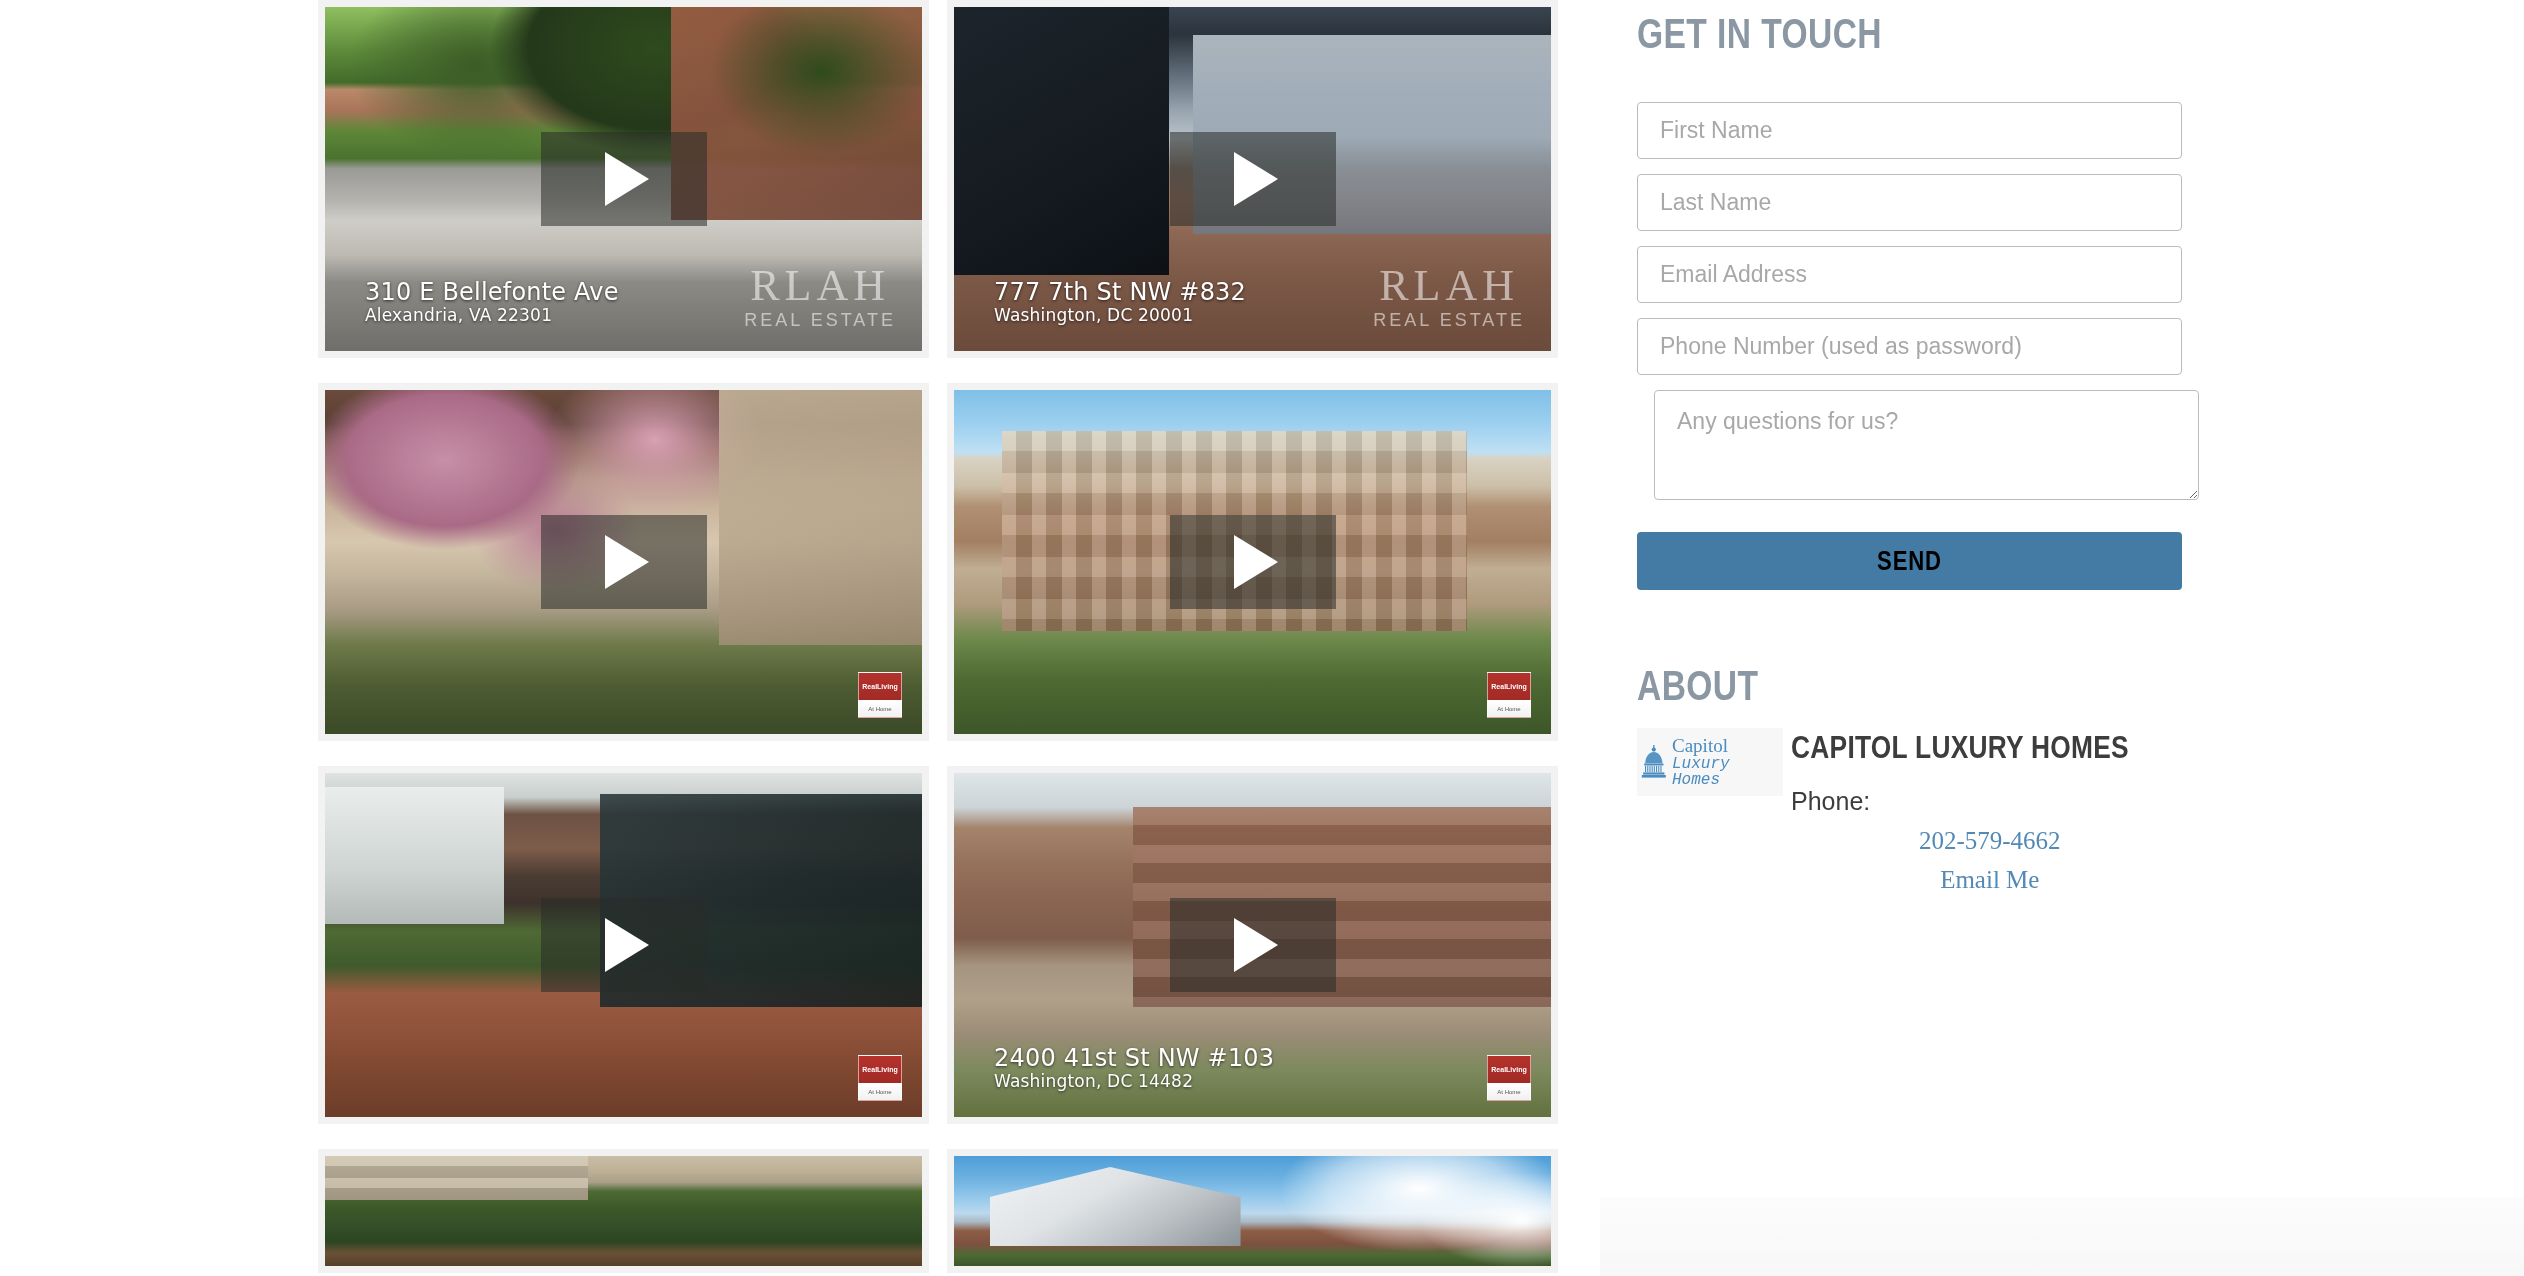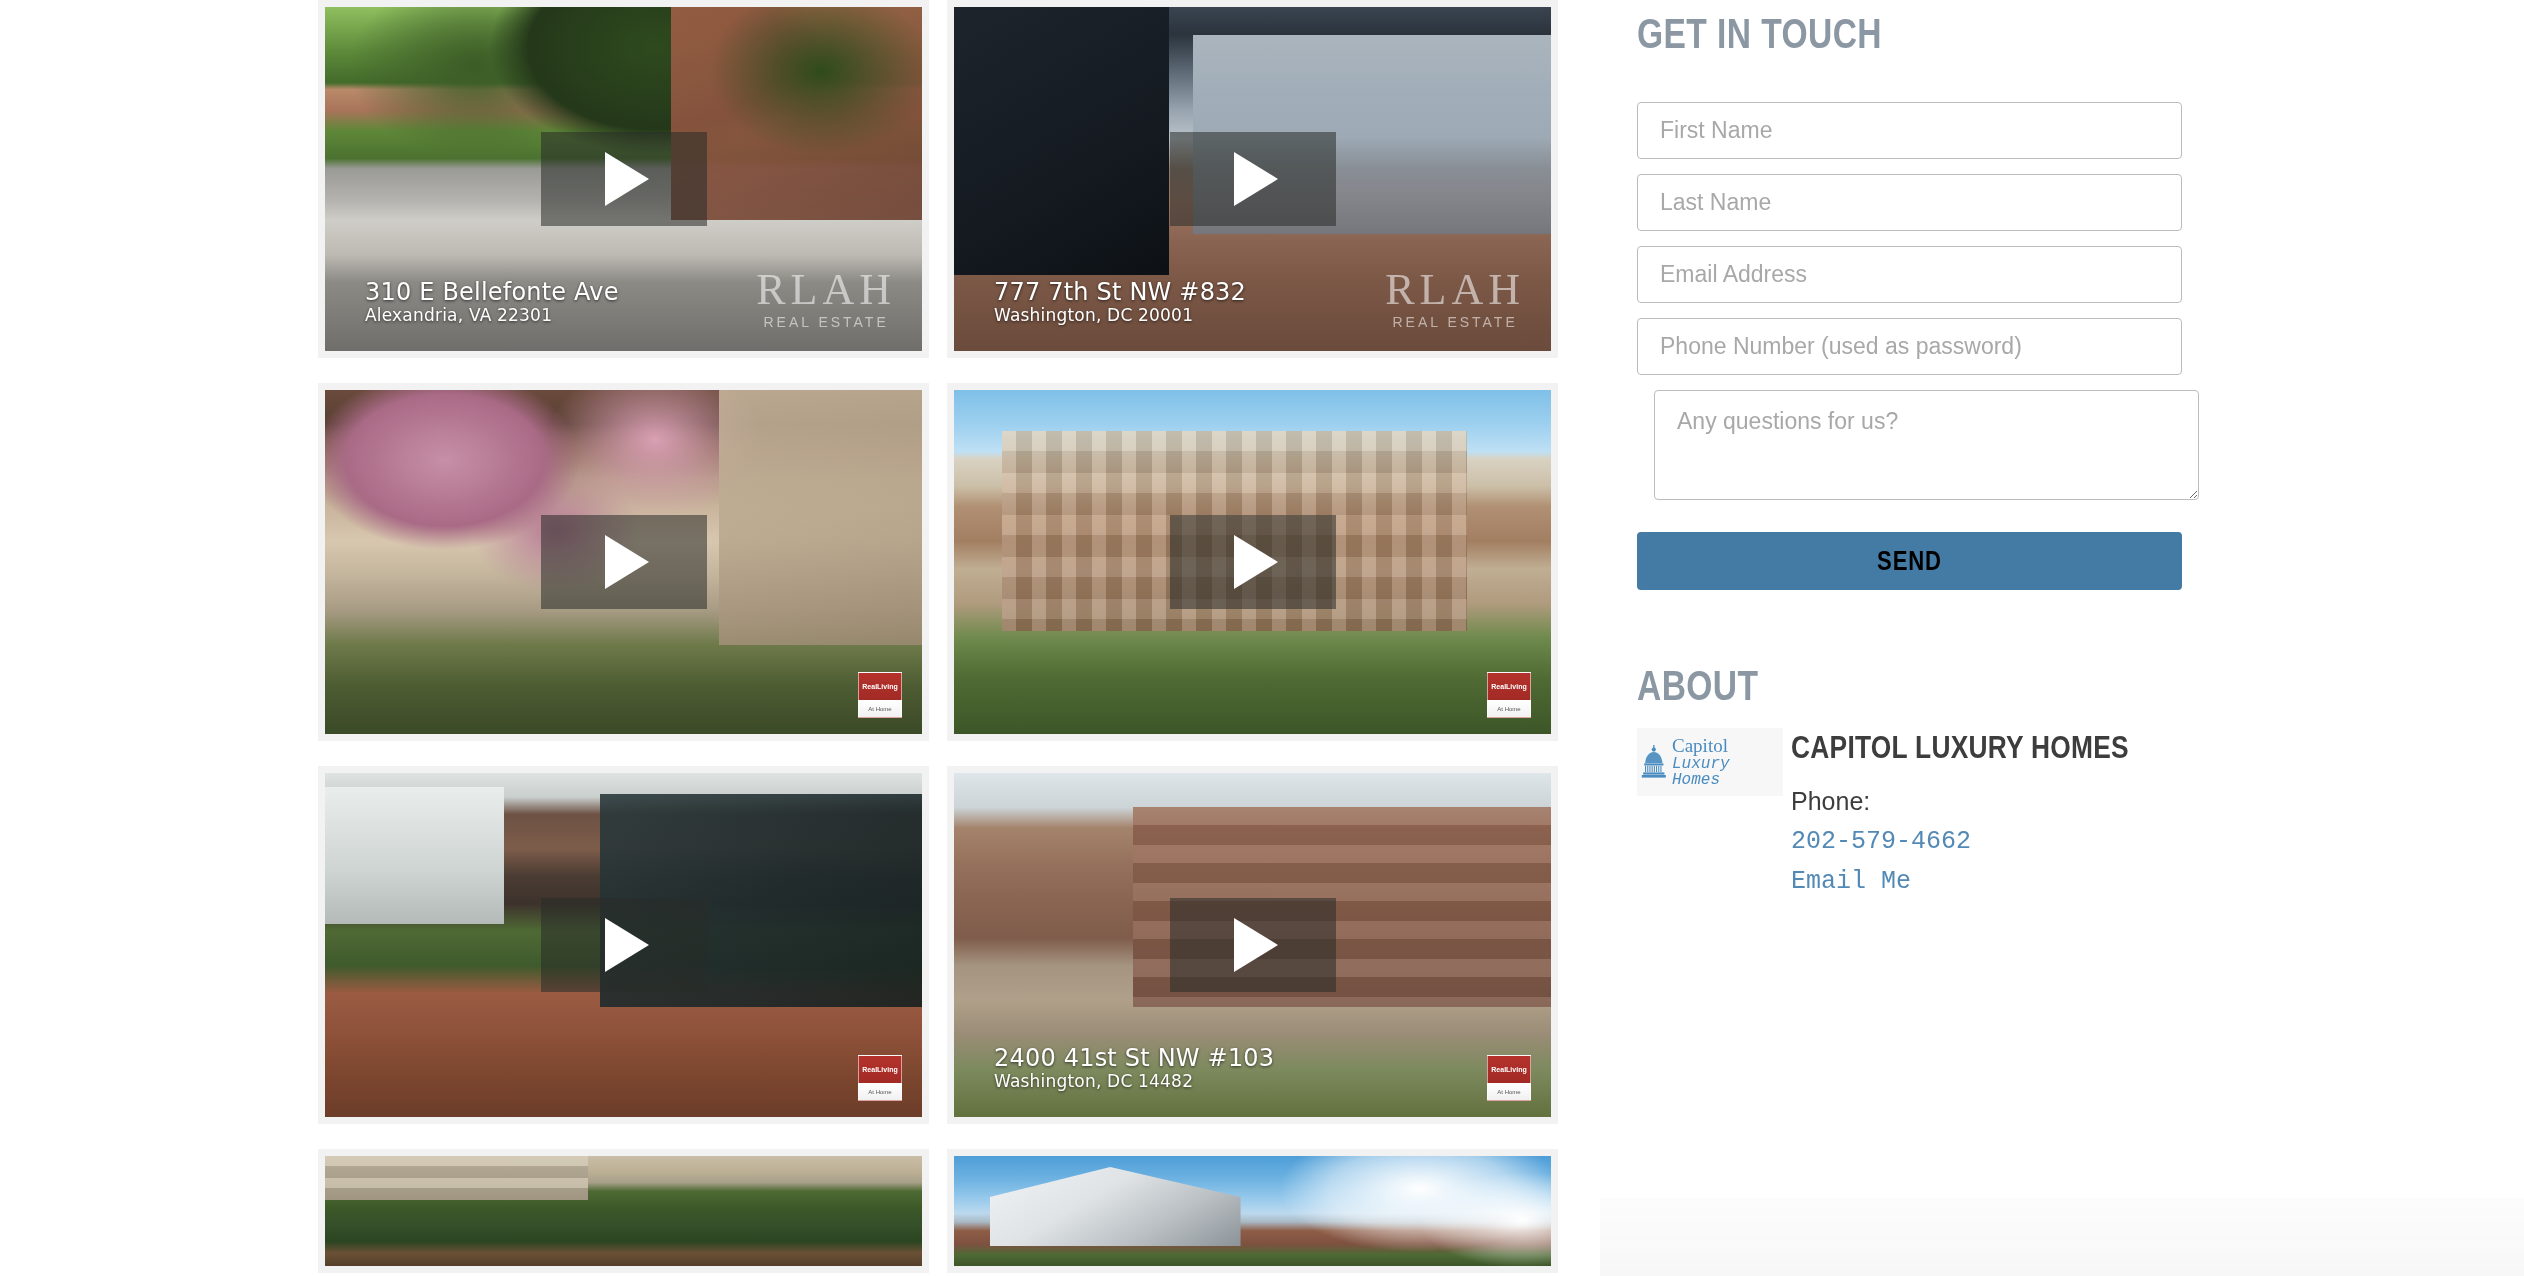--- a/index.html
+++ b/index.html
@@ -279,21 +279,21 @@
     pointer-events: none;
   }
   .wm-rlah .wm-big {
     font-family: "Liberation Serif", serif;
     font-size: 44px;
     letter-spacing: 5px;
     display: block;
   }
   .wm-rlah .wm-small {
     font-family: "Liberation Sans", sans-serif;
-    font-size: 14px;
+    font-size: 18px;
     letter-spacing: 3px;
     display: block;
     margin-top: 3px;
   }
 
   
   .wm-rl {
     position: absolute;
     right: 20px;
     bottom: 16px;
@@ -436,25 +436,26 @@
 
   .phone-label {
     margin-top: 20px;
     font-family: "Liberation Sans", sans-serif;
     font-size: 25px;
     color: #3d3d3d;
   }
   .link-blue {
     display: block;
     margin-top: 11px;
-    font-family: Liberation Mono, monospace;
+    font-family: Liberation Serif, serif;
     font-size: 25px;
     color: #5389b5;
     text-decoration: none;
     cursor: pointer;
+    text-align: center;
   }
 
   
   .bottom-shade {
     position: absolute;
     left: 1600px;
     top: 1198px;
     width: 924px;
     height: 78px;
     background: linear-gradient(to bottom, rgba(0,0,0,.012), rgba(0,0,0,.03));

